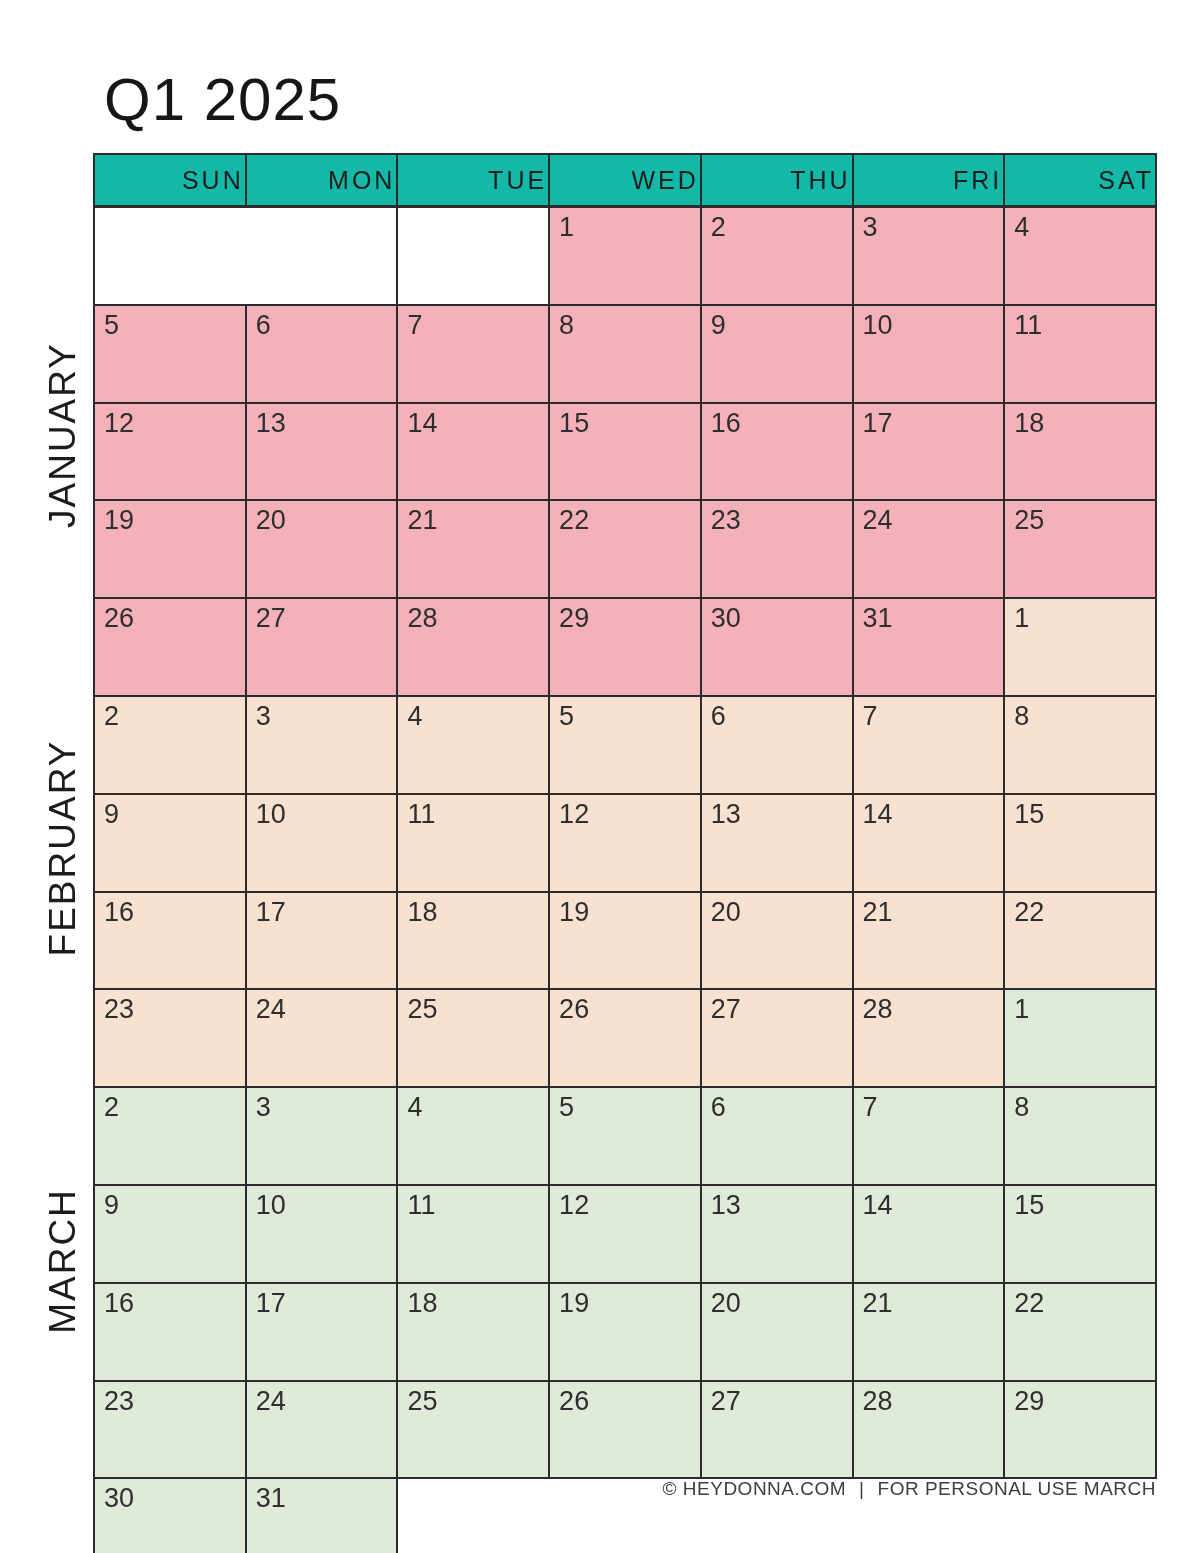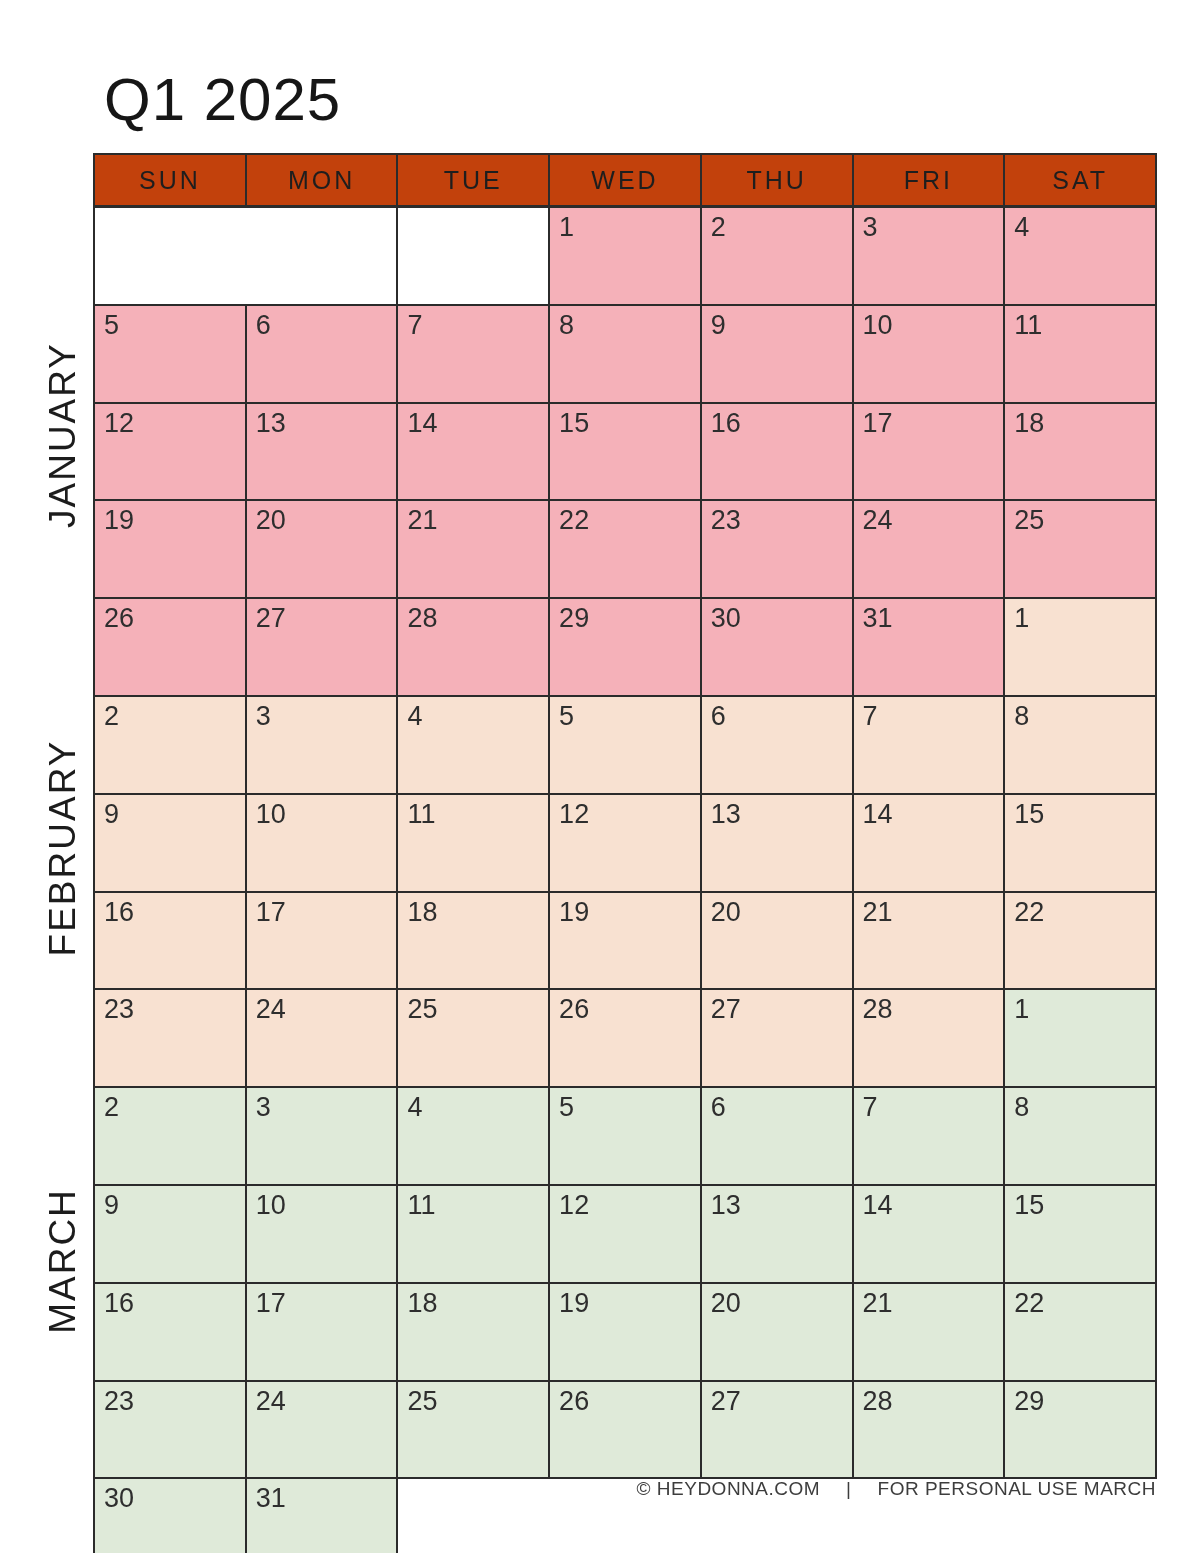--- a/index.html
+++ b/index.html
@@ -46,26 +46,26 @@
     left: 93px;
     top: 153px;
     width: 1064px;
     border-collapse: collapse;
     table-layout: fixed;
   }
   table.calendar th {
     height: 48px;
     border: 2px solid var(--border, #2b2b2b);
     border-bottom-width: 3px;
-    background: #c2410c;
+    background: #14b8a6;
     font-size: 25px;
     font-weight: 400;
     letter-spacing: 3px;
     color: #1e1e1e;
-    text-align: center;
+    text-align: right;
     vertical-align: middle;
   }
   table.calendar td {
     height: 91.8px;
     border: 2px solid var(--border, #2b2b2b);
     vertical-align: top;
     padding: 4px 4px 0 9px;
     font-size: 27px;
     font-weight: 300;
     color: var(--daynum, #2e2e2e);
@@ -76,21 +76,21 @@
   table.calendar td.mar   { background: var(--mar, #dfead9); }
   table.calendar td.blank { background: #ffffff; }
   table.calendar td.none  { background: #ffffff; border: none; }
 
   .footer {
     position: absolute;
     top: 1478px;
     right: 44px;
     display: flex;
     align-items: center;
-    gap: 26px;
+    gap: 13px;
     font-size: 19px;
     letter-spacing: 0.5px;
     color: #3d3d3d;
     font-weight: 400;
   }
   .footer .sep { font-weight: 300; color: #3d3d3d; }
 </style>
 </head>
 <body>
 

